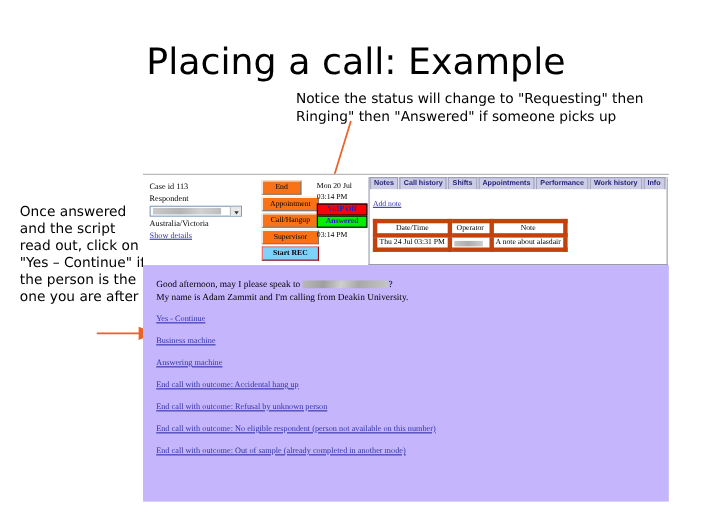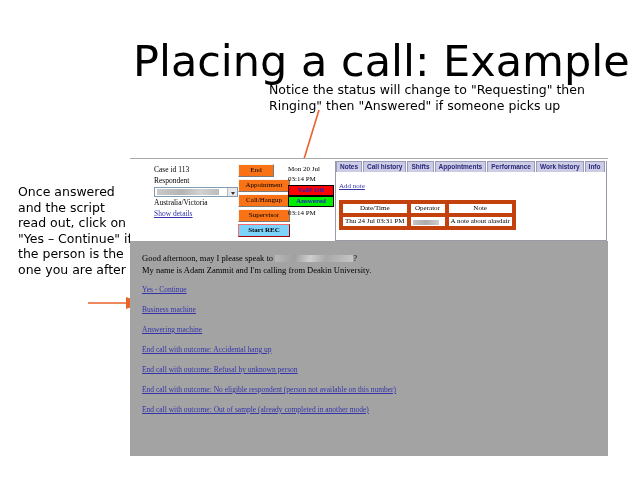--- a/index.html
+++ b/index.html
@@ -13,21 +13,21 @@
     font-family: "Liberation Sans", sans-serif;
     position: relative;
     overflow: hidden;
   }
 
   
   #slide-title {
     position: absolute;
     left: 133px;
     top: 36px;
-    font-size: 43px;
+    font-size: 33px;
     font-weight: 400;
     color: #000000;
     letter-spacing: 0px;
     white-space: nowrap;
     font-family: "DejaVu Sans", sans-serif;
   }
 
   .callout {
     position: absolute;
     font-size: 12.5px;
@@ -58,21 +58,21 @@
   
   #app-top {
     position: relative;
     height: 82px;
     background: #ffffff;
   }
 
   
   #case-panel {
     position: absolute;
-    left: 24px;
+    left: 6px;
     top: 6px;
     width: 92px;
     font-family: "Liberation Serif", serif;
     font-size: 7.5px;
     color: #000000;
     line-height: 10.5px;
   }
   #case-panel .line { white-space: nowrap; }
   #respondent-select {
     width: 84px;
@@ -235,21 +235,21 @@
     filter: blur(0.6px);
     margin-top: 2px;
   }
 
   
   #script-region {
     position: absolute;
     left: 0; right: 0;
     top: 82px;
     bottom: 0;
-    background: #a3a3a3;
+    background: #c4b5fd;
     padding: 12px 0 0 12px;
     box-sizing: border-box;
   }
   #script-text {
     font-family: "Liberation Serif", serif;
     font-size: 8.5px;
     line-height: 11.5px;
     color: #000000;
   }
   #script-text .redact-inline {

